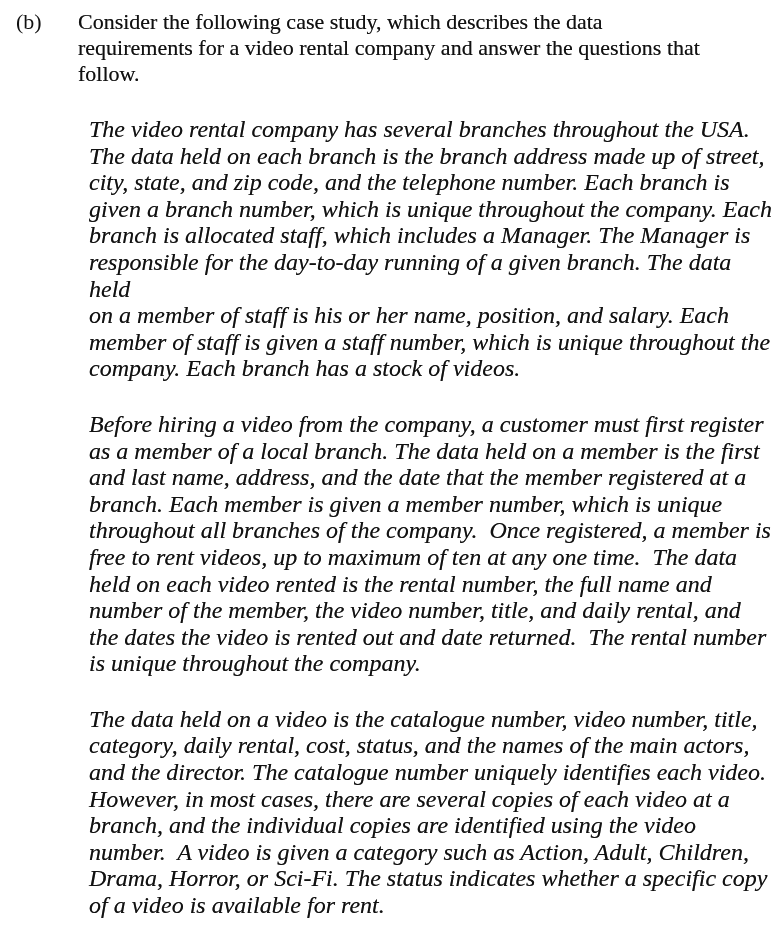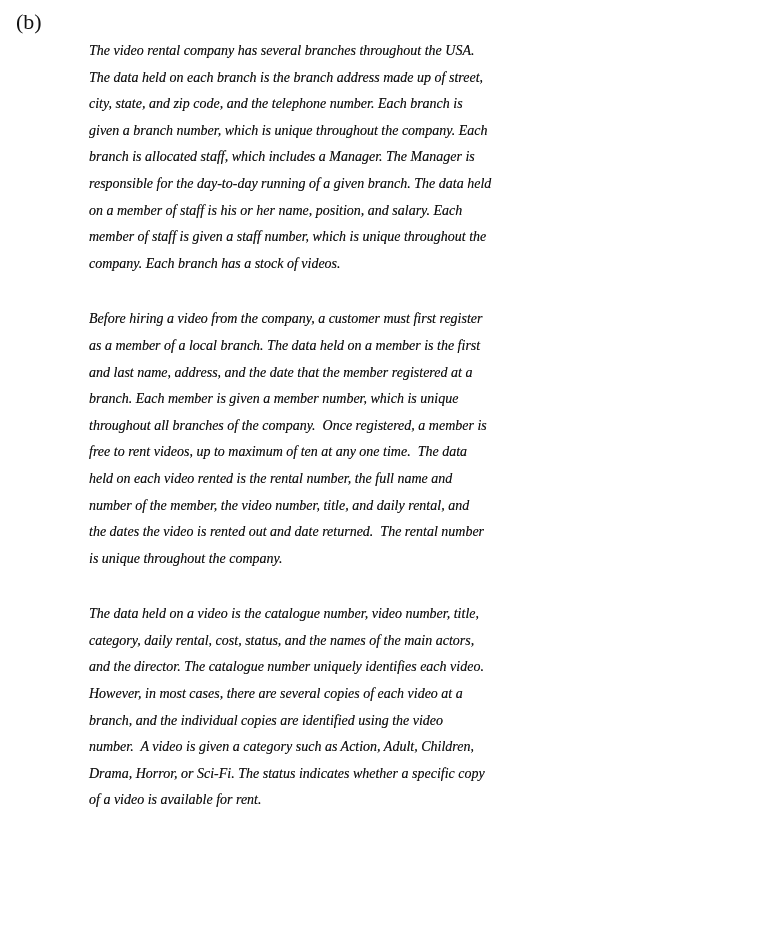--- a/index.html
+++ b/index.html
@@ -34,34 +34,37 @@
   }
   .intro-para {
     font-size: 22px;
     line-height: 26px;
     white-space: pre-wrap;
     text-shadow: 0 0 0.5px rgba(0,0,0,0.55);
   }
   .case-para {
     margin-top: 29px;
     margin-left: 11px;
-    font-size: 14px;
+    font-size: 24px;
     line-height: 26.6px;
     font-style: italic;
     white-space: pre-wrap;
     text-shadow: 0 0 0.5px rgba(0,0,0,0.55);
   }
 </style>
 </head>
 <body>
 
 <div class="page">
   <div class="question-row">
     <div class="q-label">(b)</div>
     <div class="q-body">
+      <div class="intro-para">Consider the following case study, which describes the data
+requirements for a video rental company and answer the questions that
+follow.</div>
       <div class="case-para">The video rental company has several branches throughout the USA.
 The data held on each branch is the branch address made up of street,
 city, state, and zip code, and the telephone number. Each branch is
 given a branch number, which is unique throughout the company. Each
 branch is allocated staff, which includes a Manager. The Manager is
 responsible for the day-to-day running of a given branch. The data held
 on a member of staff is his or her name, position, and salary. Each
 member of staff is given a staff number, which is unique throughout the
 company. Each branch has a stock of videos.</div>
       <div class="case-para">Before hiring a video from the company, a customer must first register

